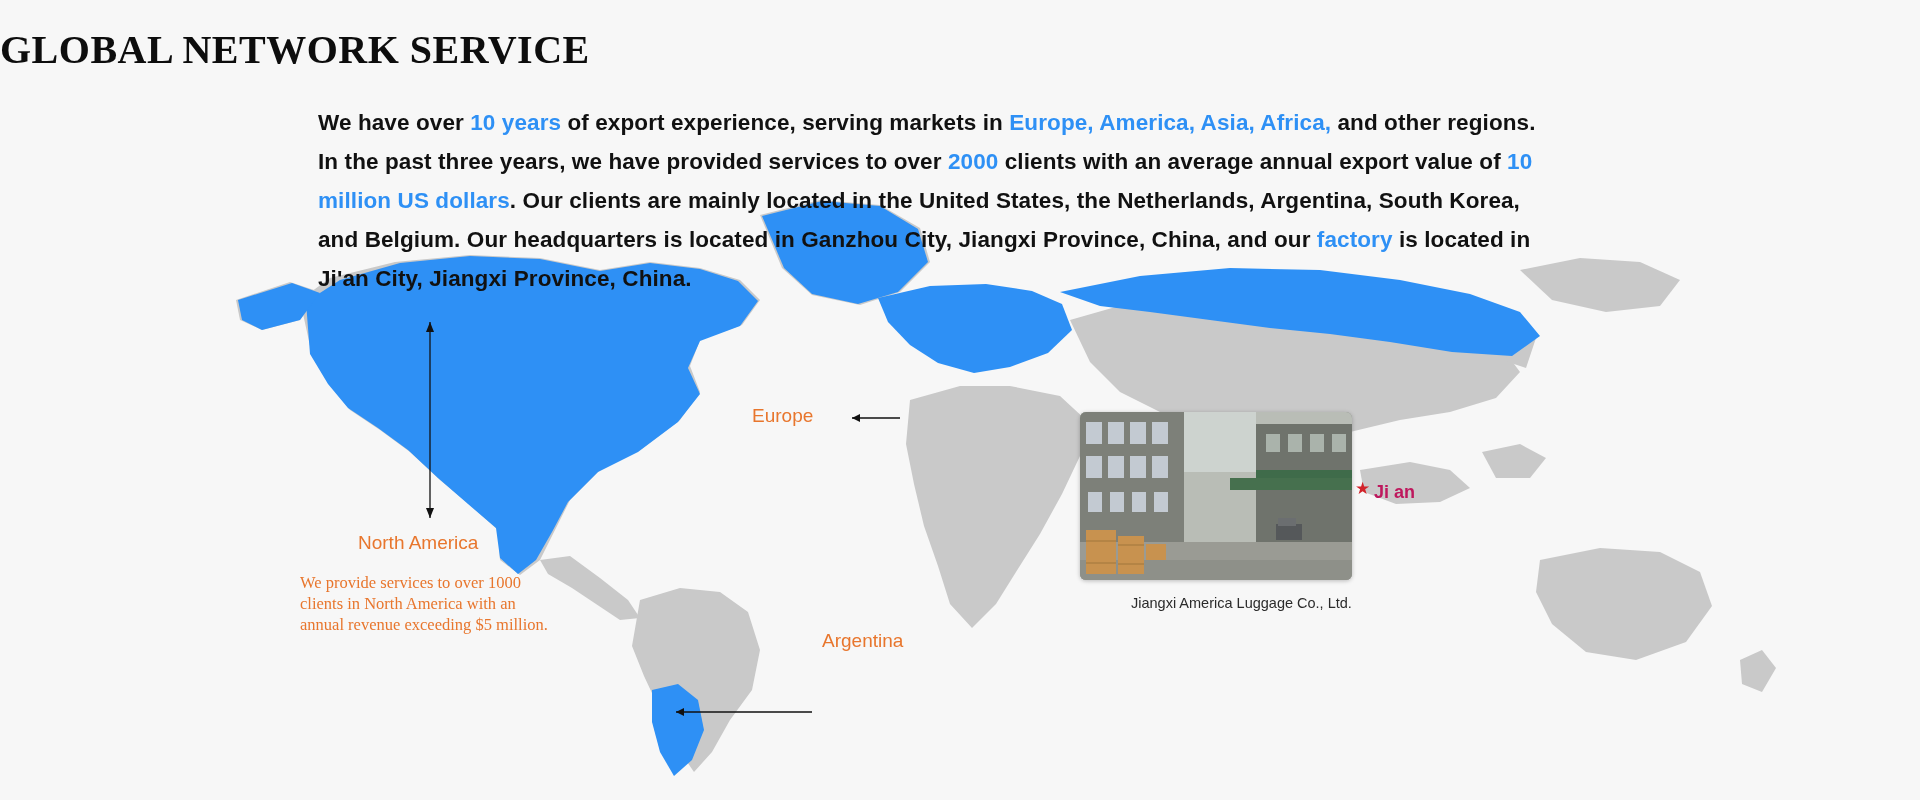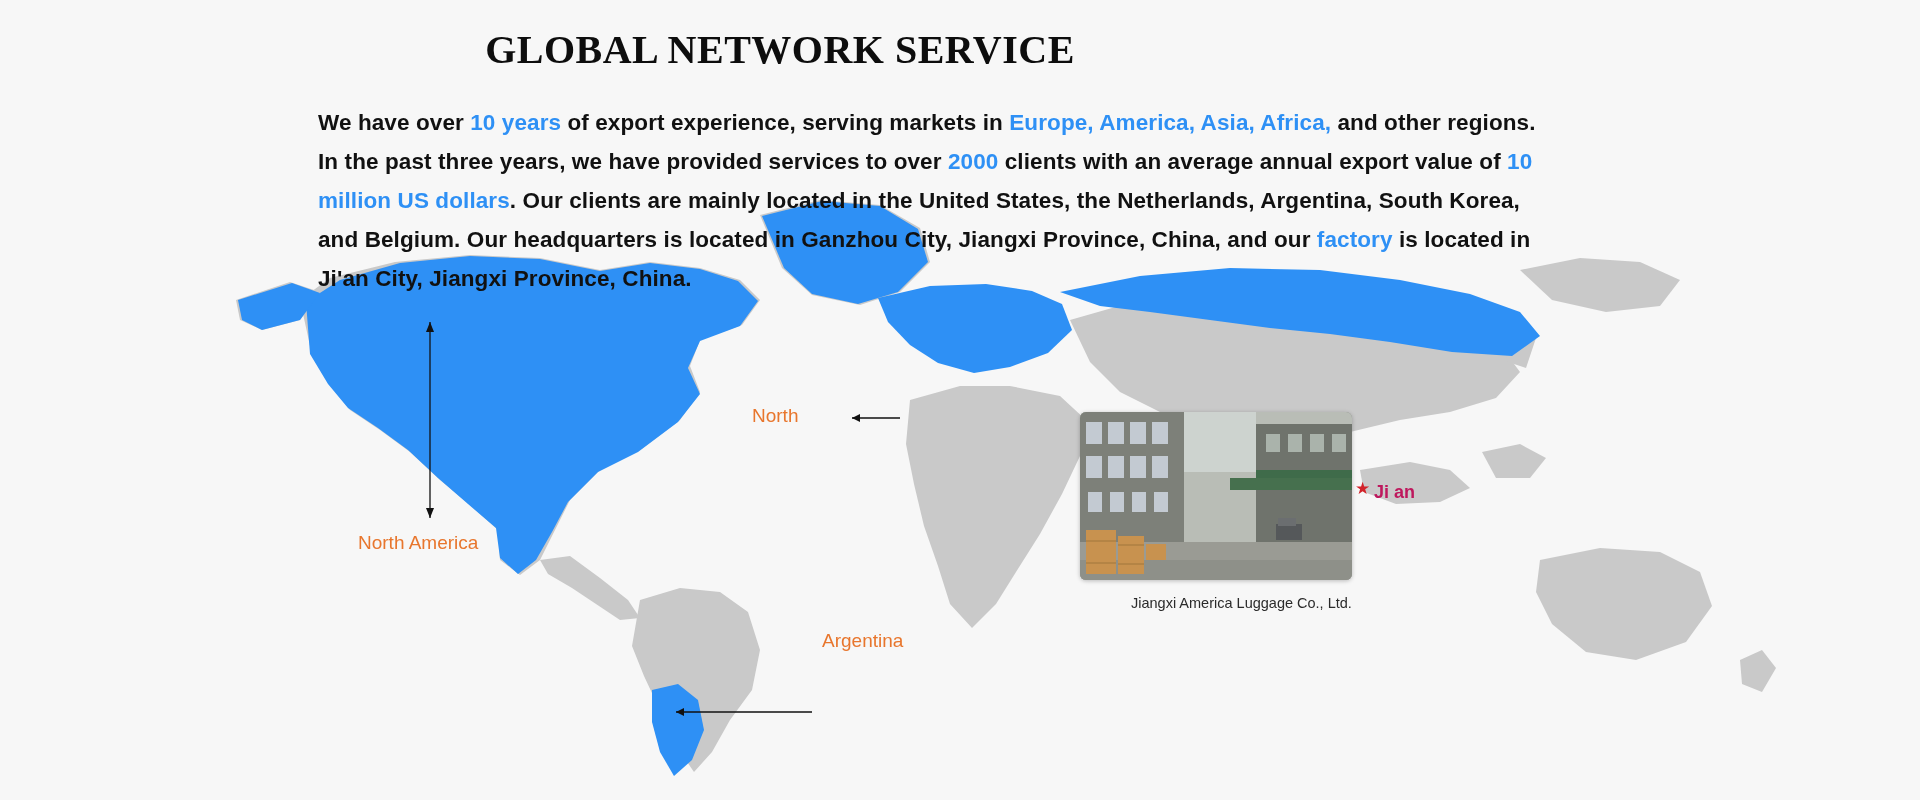--- a/index.html
+++ b/index.html
@@ -15,21 +15,21 @@
     overflow: hidden;
     font-family: "Liberation Sans", sans-serif;
   }
 
   
   #title {
     position: absolute;
     top: 26px;
     left: 0;
     width: 1560px;
-    text-align: center;
+    text-align: left;
     font-family: "Liberation Serif", serif;
     font-weight: bold;
     font-size: 40px;
     letter-spacing: 0.5px;
     color: #0d0d0d;
   }
 
   
   #intro {
     position: absolute;
@@ -211,22 +211,23 @@
     </g>
   </svg>
 
   <div id="title">GLOBAL NETWORK SERVICE</div>
 
   <div id="intro">
     <span>We have over </span><span class="hl">10 years</span><span> of export experience, serving markets in </span><span class="hl">Europe, America, Asia, Africa,</span><span> and other regions. In the past three years, we have provided services to over </span><span class="hl">2000</span><span> clients with an average annual export value of </span><span class="hl">10 million US dollars</span><span>. Our clients are mainly located in the United States, the Netherlands, Argentina, South Korea, and Belgium. Our headquarters is located in Ganzhou City, Jiangxi Province, China, and our </span><span class="hl">factory</span><span> is located in Ji'an City, Jiangxi Province, China.</span>
   </div>
 
   <div class="callout-title" id="na-title">North America</div>
-
-  <div class="callout-title" id="eu-title">North</div>
+  <div class="callout-body" id="na-body">We provide services to over 1000 clients in North America with an annual revenue exceeding $5 million.</div>
+
+  <div class="callout-title" id="eu-title">Europe</div>
 
   <div class="callout-title" id="ar-title">Argentina</div>
 
   <div id="factory-photo">
     <svg viewBox="0 0 272 168" width="272" height="168" preserveAspectRatio="none">
 
       <rect x="0" y="0" width="272" height="168" fill="#b9bdb6"></rect>
       <rect x="96" y="0" width="80" height="60" fill="#cdd3cf"></rect>
 
       <rect x="0" y="0" width="104" height="150" fill="#7d8079"></rect>

